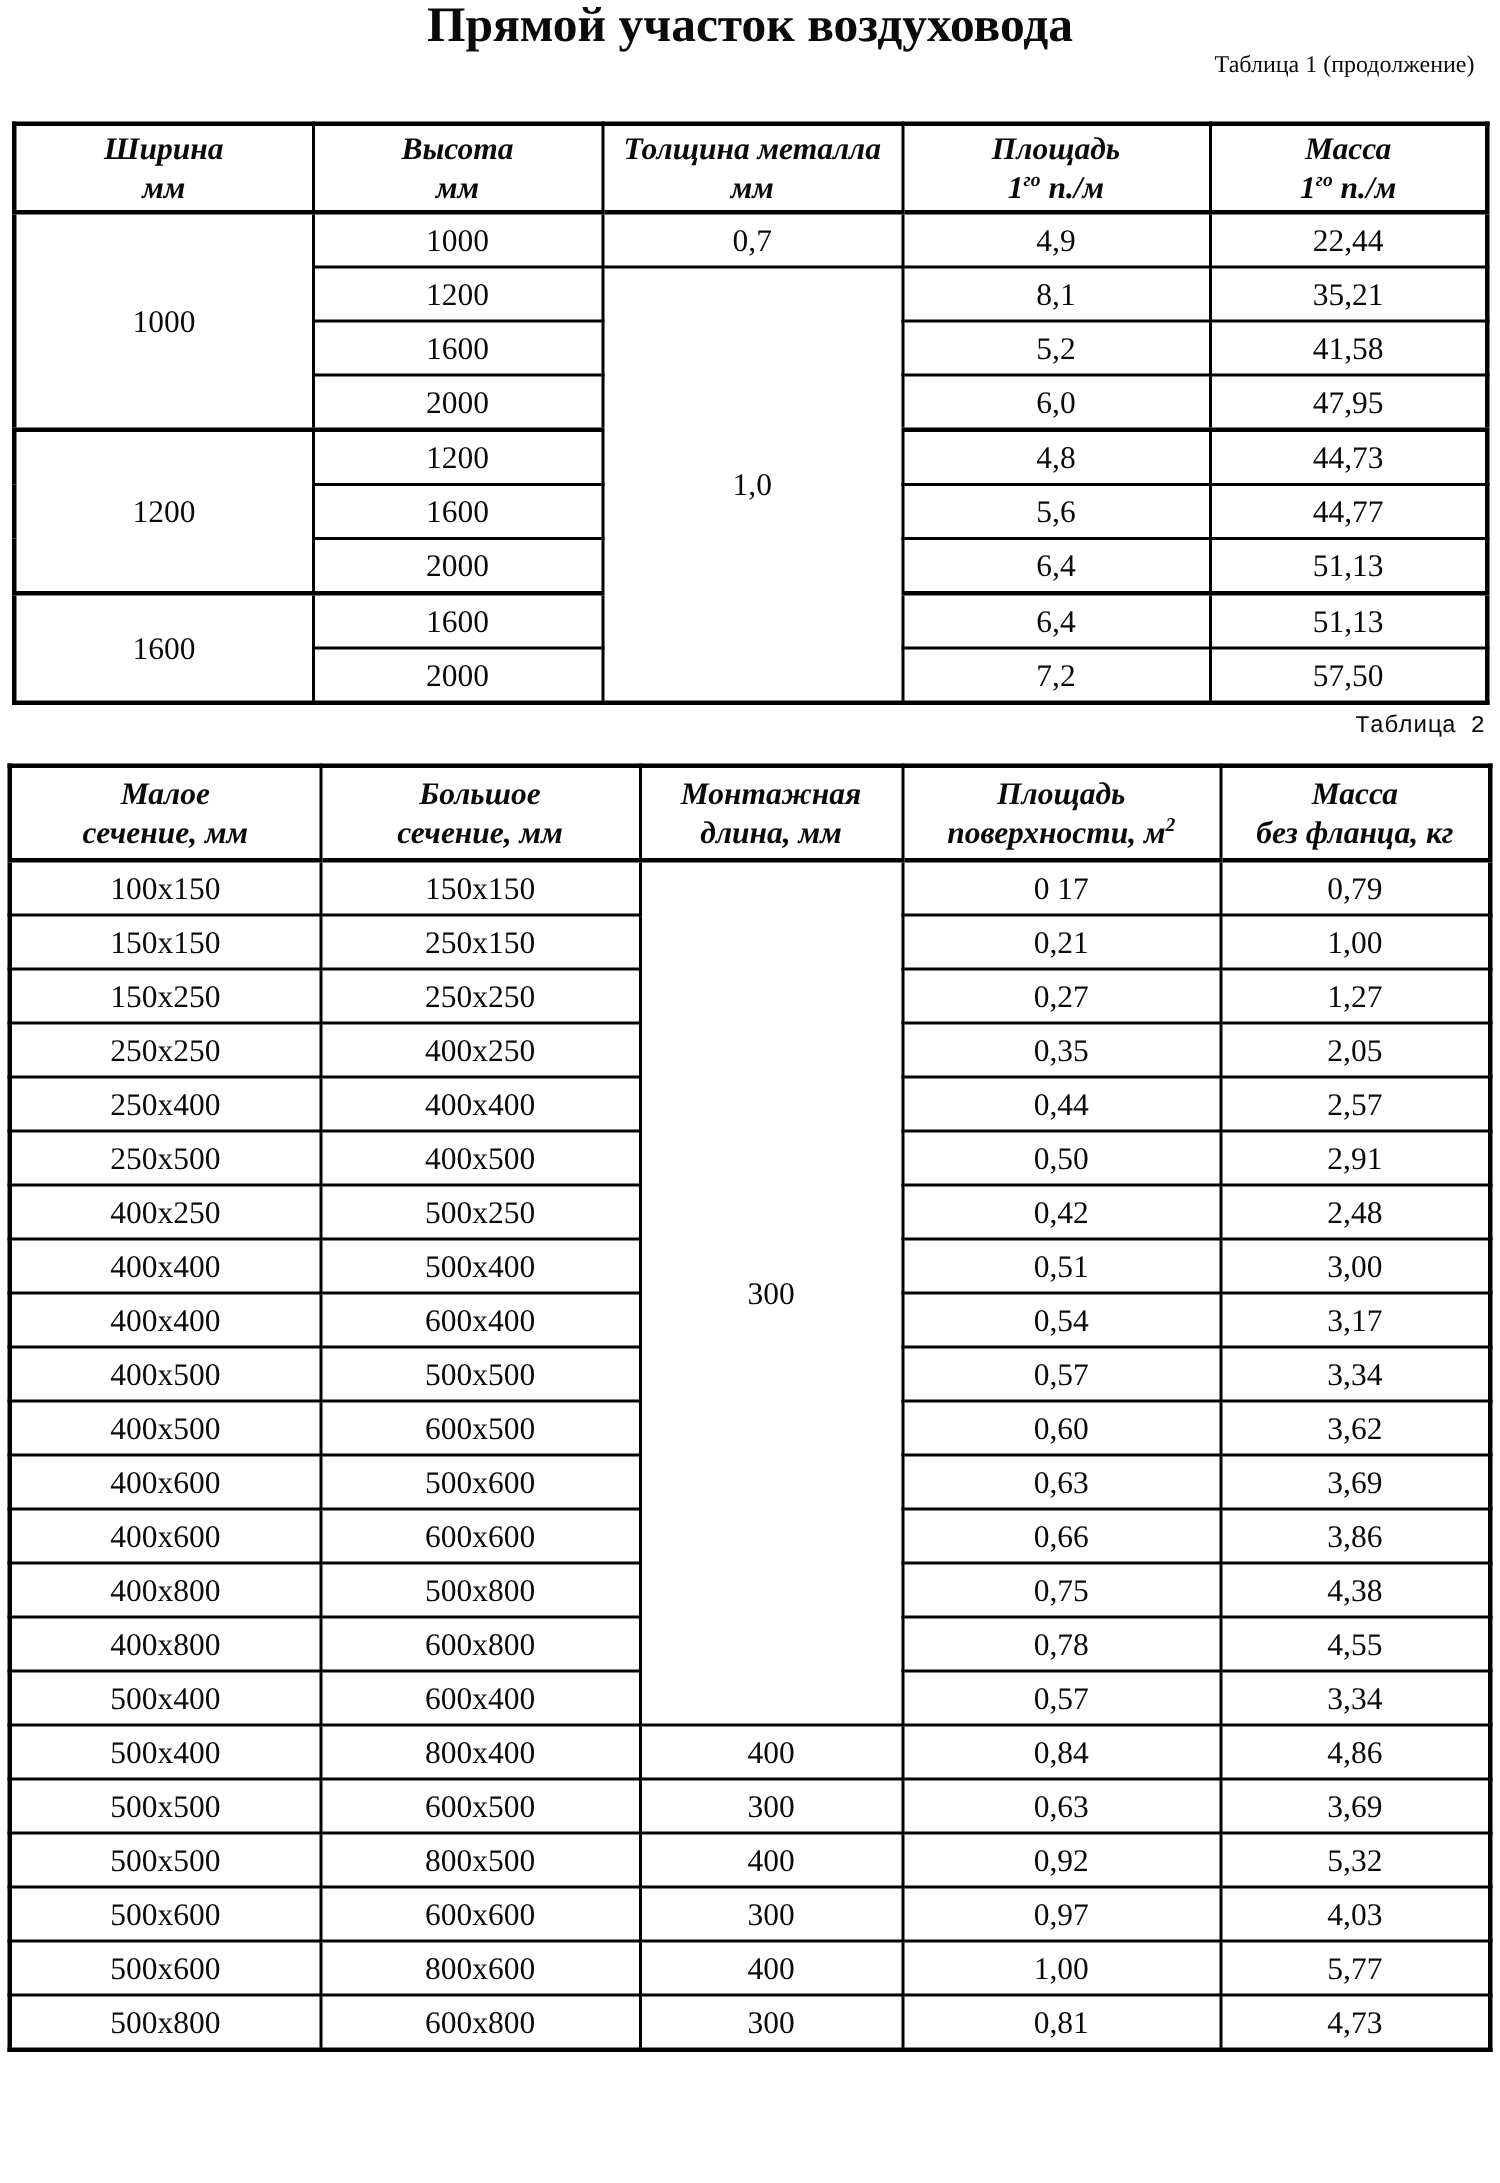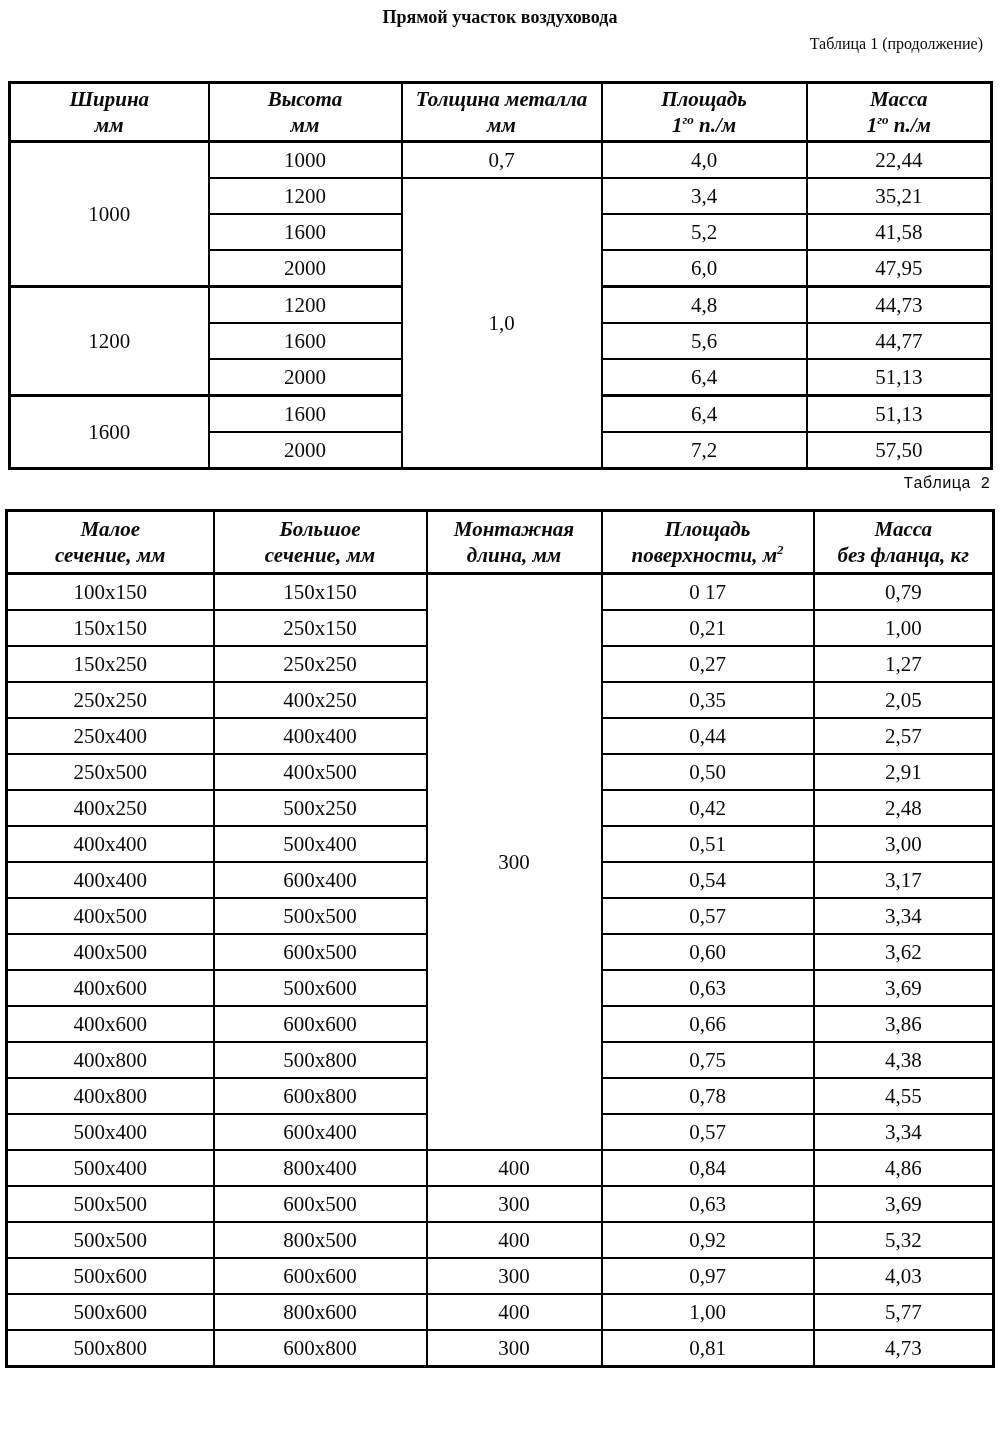--- a/index.html
+++ b/index.html
@@ -5,21 +5,21 @@
   html, body { margin: 0; padding: 0; }
   body {
     width: 1000px; height: 1455px; overflow: hidden;
     background: #ffffff; color: #0a0a0a;
     font-family: "Liberation Serif", "DejaVu Serif", serif;
   }
   .doc-title {
     margin: 2px 0 0 0;
     text-align: center;
     font-weight: bold;
-    font-size: 18px;
+    font-size: 33px;
     line-height: 30px;
   }
   .table-caption {
     text-align: right;
     font-size: 16px;
     line-height: 20px;
     margin-top: 2px;
     padding-right: 17px;
   }
   .table-caption.c2 { padding-right: 10px; margin-top: 4px; font-family: Liberation Mono, monospace; }
@@ -93,27 +93,27 @@
           <th><span>Толщина металла</span><br><span>мм</span></th>
           <th><span>Площадь</span><br><span>1</span><sup>го</sup><span> п./м</span></th>
           <th><span>Масса</span><br><span>1</span><sup>го</sup><span> п./м</span></th>
         </tr>
       </thead>
       <tbody>
         <tr>
           <td rowspan="4">1000</td>
           <td>1000</td>
           <td>0,7</td>
-          <td>4,0</td>
+          <td>4,9</td>
           <td>22,44</td>
         </tr>
         <tr>
           <td>1200</td>
           <td rowspan="8">1,0</td>
-          <td>3,4</td>
+          <td>8,1</td>
           <td>35,21</td>
         </tr>
         <tr>
           <td>1600</td>
           <td>5,2</td>
           <td>41,58</td>
         </tr>
         <tr>
           <td>2000</td>
           <td>6,0</td>

